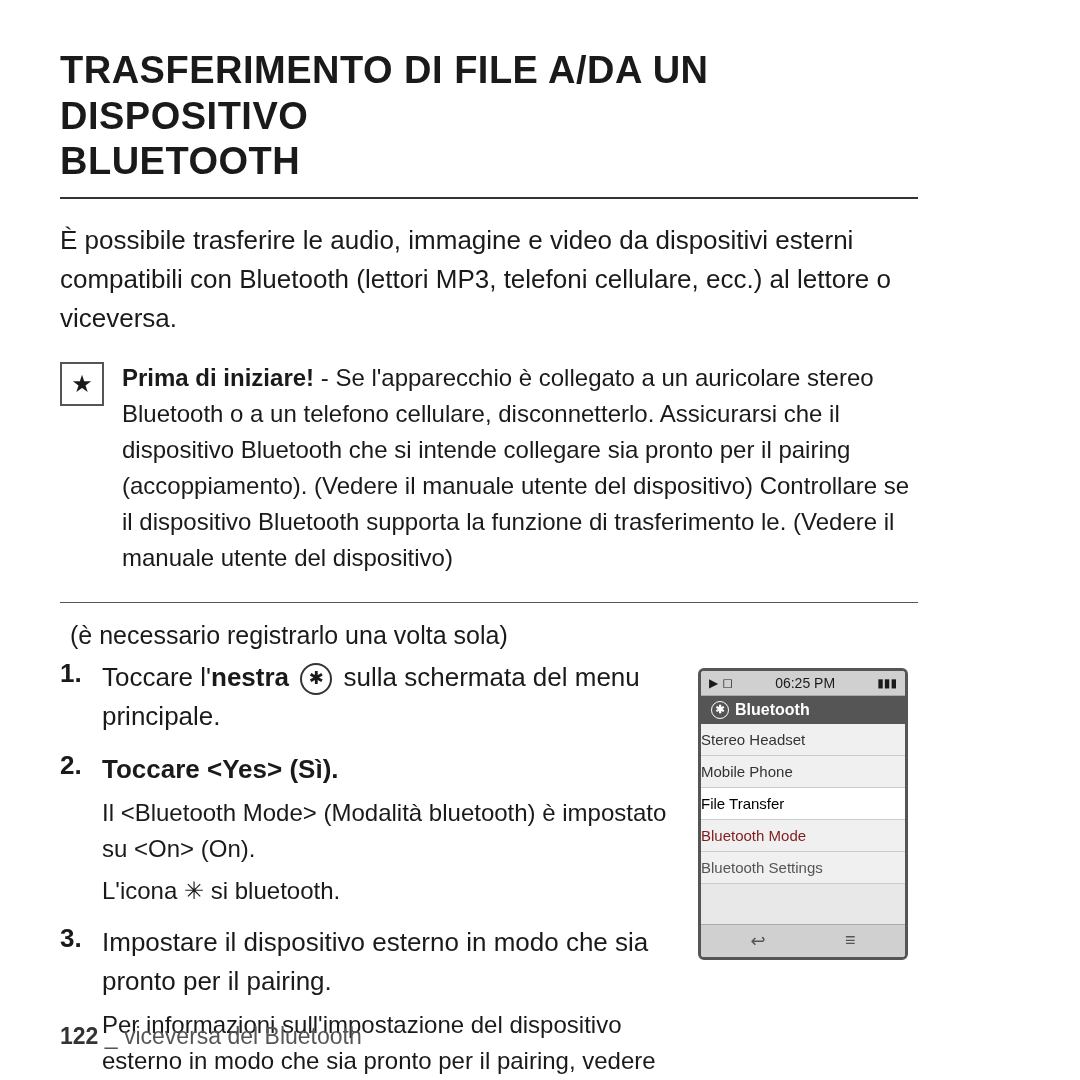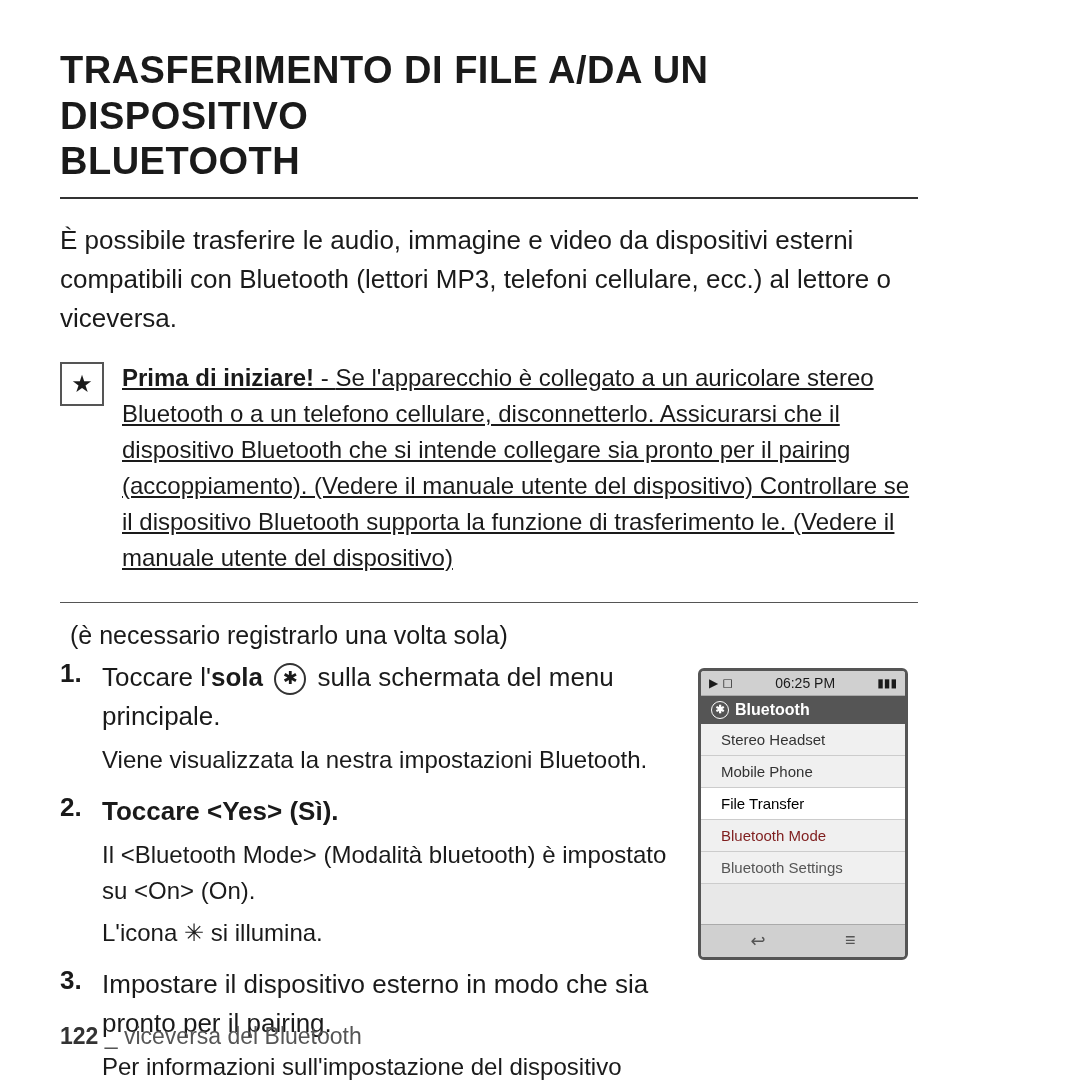--- a/index.html
+++ b/index.html
@@ -56,21 +56,20 @@
       align-items: center;
       justify-content: center;
       flex-shrink: 0;
       margin-top: 2px;
       font-size: 24px;
     }
 
     .star-text {
       font-size: 24px;
       line-height: 1.5;
-      text-decoration: underline;
     }
 
     .star-text strong {
       font-weight: bold;
     }
 
     .section-title {
       font-size: 32px;
       font-weight: bold;
       text-decoration: underline;
@@ -189,21 +188,21 @@
       border: 1.5px solid white;
       border-radius: 50%;
       display: inline-flex;
       align-items: center;
       justify-content: center;
       font-size: 11px;
       color: white;
     }
 
     .menu-item {
-      padding: 7px 20px;
+      padding: 7px 0;
       font-size: 15px;
       border-bottom: 1px solid #ccc;
       background: #f0f0f0;
       color: #333;
     }
 
     .menu-item.selected {
       background: #fff;
       font-weight: normal;
       color: #000;
@@ -265,33 +264,32 @@
 
   <p class="sub-note">(è necessario registrarlo una volta sola)</p>
 
   <div class="content-area">
 
     <div class="left-col">
 
       <div class="step">
         <span class="step-num">1.</span>
         <div class="step-content">
-          <span>Toccare l'</span><strong>sola</strong>
+          <span>Toccare l'</span><strong>nestra</strong>
           <span class="bt-icon-inline">✱</span>
           <span>  sulla schermata del menu principale.</span>
-          <div class="sub-desc">Viene visualizzata la   nestra impostazioni Bluetooth.</div>
         </div>
       </div>
 
       <div class="step">
         <span class="step-num">2.</span>
         <div class="step-content">
           <strong>Toccare &lt;Yes&gt; (Sì).</strong>
           <div class="sub-desc">Il &lt;Bluetooth Mode&gt; (Modalità bluetooth) è impostato su &lt;On&gt; (On).</div>
-          <div class="sub-desc">L'icona ✳ si illumina.</div>
+          <div class="sub-desc">L'icona ✳ si bluetooth.</div>
         </div>
       </div>
 
       <div class="step">
         <span class="step-num">3.</span>
         <div class="step-content">
           <span>Impostare il dispositivo esterno in modo che sia pronto per il pairing.</span>
           <div class="sub-desc">Per informazioni sull'impostazione del dispositivo esterno in modo che sia pronto per il pairing, vedere il manuale utente del dispositivo.</div>
         </div>
       </div>

